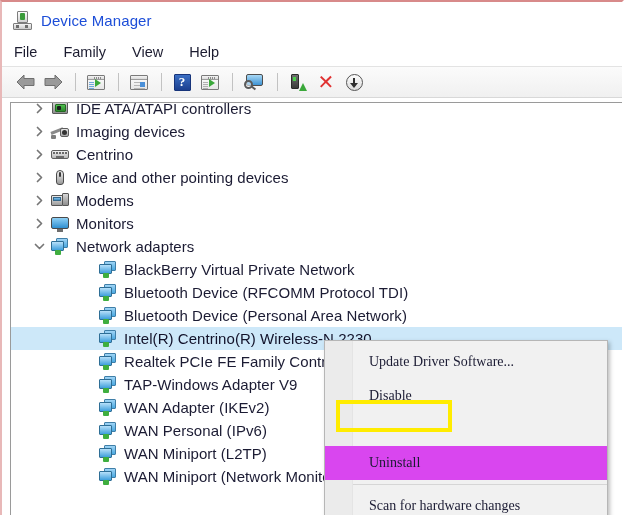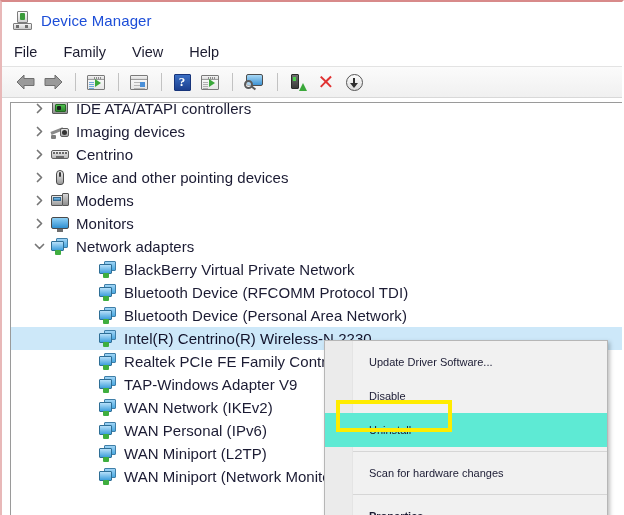--- a/index.html
+++ b/index.html
@@ -356,29 +356,31 @@
     border-right: 1px solid #e4e4e4;
     box-sizing: border-box;
     pointer-events: none;
   }
   .cm-item {
     position: relative;
     height: 34px;
     display: flex;
     align-items: center;
     padding-left: 44px;
-    font-size: 11px;
+    font-size: 14px;
     color: #1b1b33;
     white-space: nowrap;
     cursor: default;
     z-index: 1;
+    font-family: Liberation Serif, serif;
   }
   .cm-item.bold { font-weight: bold; }
   .cm-item.highlight {
-    background: #5eead4;
+    background: #d946ef;
+    margin-top: 33px;
   }
   .cm-sep {
     height: 1px;
     background: #d6d6d6;
     margin: 4px 0 4px 28px;
     position: relative;
     z-index: 1;
   }
 
   
@@ -786,21 +788,21 @@
           </span>
           <span class="row-label">TAP-Windows Adapter V9</span>
         </div>
         <div class="tree-row level2">
           <span class="chevron"></span>
           <span class="row-icon ic-net">
             <span class="mon-back"></span>
             <span class="mon-front"></span>
             <span class="plug"></span>
           </span>
-          <span class="row-label">WAN Network (IKEv2)</span>
+          <span class="row-label">WAN Adapter (IKEv2)</span>
         </div>
         <div class="tree-row level2">
           <span class="chevron"></span>
           <span class="row-icon ic-net">
             <span class="mon-back"></span>
             <span class="mon-front"></span>
             <span class="plug"></span>
           </span>
           <span class="row-label">WAN Personal (IPv6)</span>
         </div>

